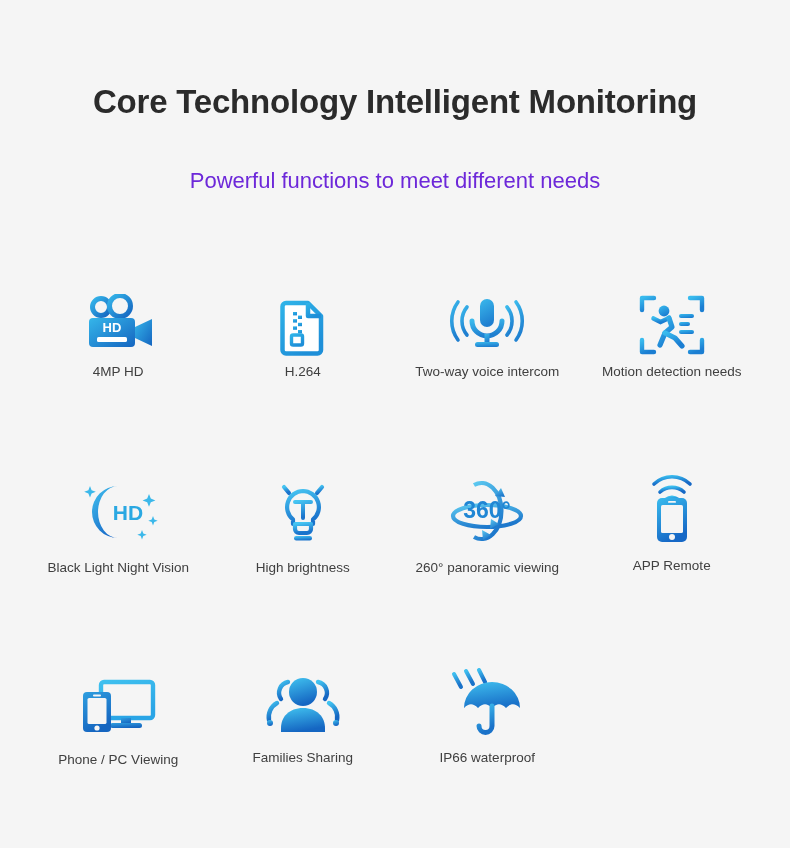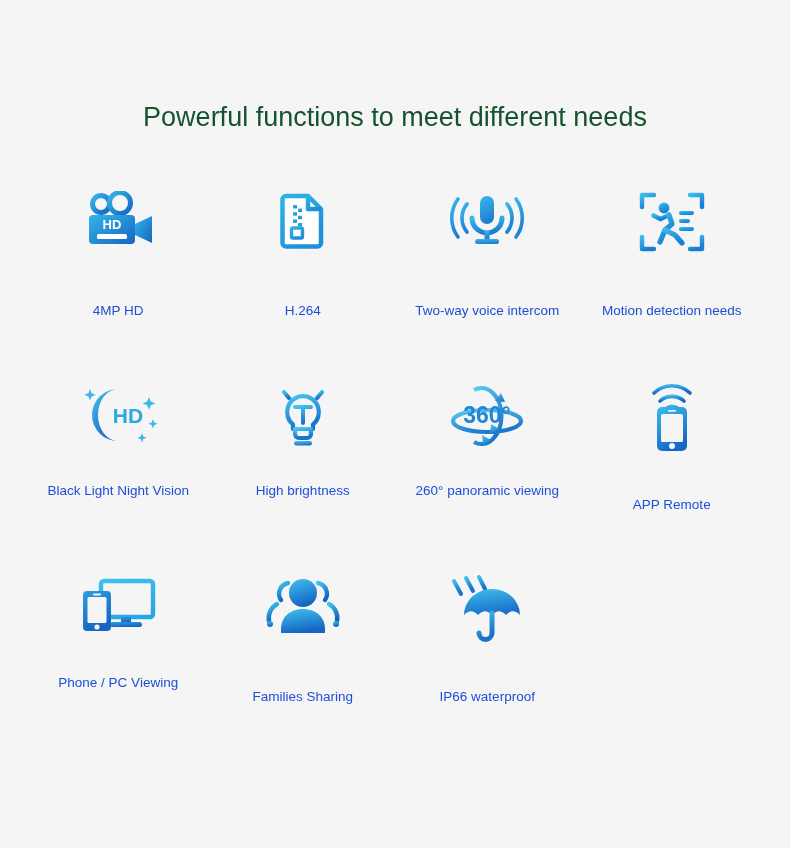--- a/index.html
+++ b/index.html
@@ -33,24 +33,24 @@
 
   .headline {
     font-size: 33px;
     font-weight: bold;
     color: #2b2b2b;
     letter-spacing: -0.2px;
     line-height: 1.2;
   }
 
   .subhead {
-    margin-top: 20px;
-    font-size: 27px;
+    margin-top: 46px;
+    font-size: 22px;
     font-weight: normal;
-    color: #14532d;
+    color: #6d28d9;
     letter-spacing: 0px;
   }
 
   
   .grid {
     margin-top: 58px;
     padding: 0 26px;
     display: grid;
     grid-template-columns: repeat(4, 1fr);
     grid-template-rows: repeat(3, 192px);
@@ -59,46 +59,47 @@
 
   .cell {
     display: flex;
     flex-direction: column;
     align-items: center;
   }
 
   .icon-wrap {
     height: 104px;
     display: flex;
-    align-items: flex-start;
+    align-items: flex-end;
     justify-content: center;
   }
 
   .icon-wrap svg { display: block; }
 
   .cell-label {
     margin-top: 8px;
     font-size: 13.5px;
-    color: #1d4ed8;
+    color: #404040;
     text-align: center;
     white-space: nowrap;
   }
 
   
   .row2 .icon-wrap { height: 100px; }
   .row3 .icon-wrap { height: 100px; }
-  .row2 .cell-label { margin-top: 0; }
+  .row2 .cell-label { margin-top: 16px; }
   .row3 .cell-label { margin-top: 14px; }
 </style>
 </head>
 <body>
 
 <div class="page">
 
   <div class="header">
+    <h1 class="headline">Core Technology Intelligent Monitoring</h1>
     <h2 class="subhead">Powerful functions to meet different needs</h2>
   </div>
 
   <div class="grid">
 
     <div class="cell row1">
       <div class="icon-wrap">
         <svg width="72" height="62" viewBox="0 0 72 62" aria-hidden="true">
           <defs>
             <linearGradient id="gCam" x1="0" y1="0" x2="1" y2="1">

